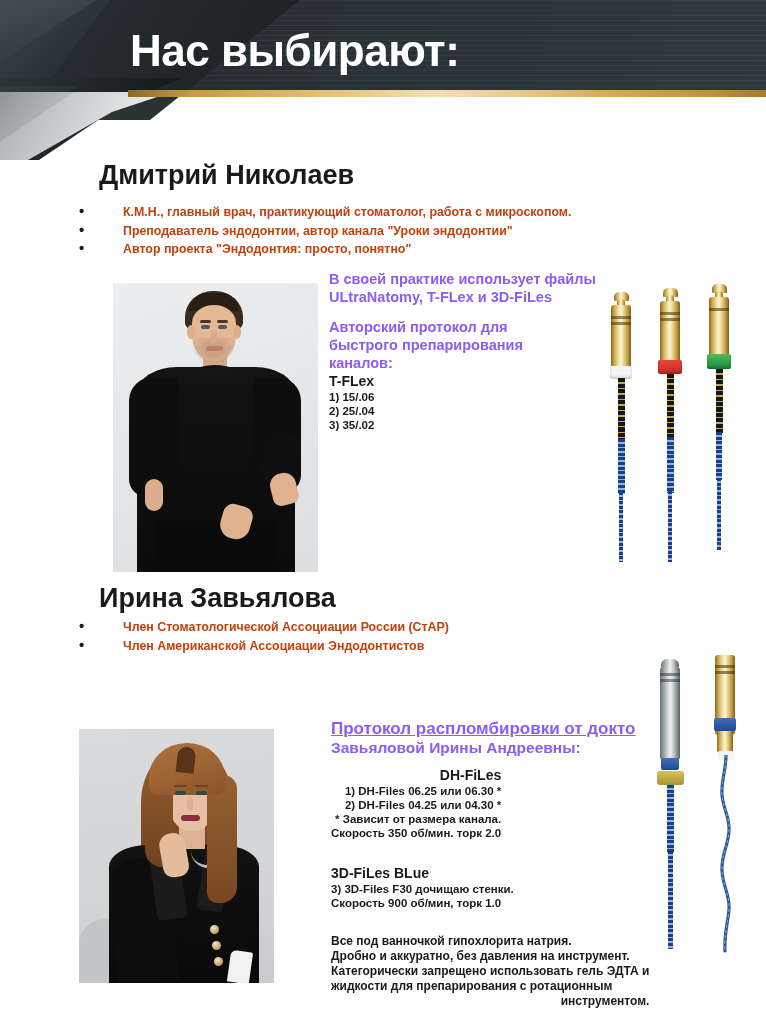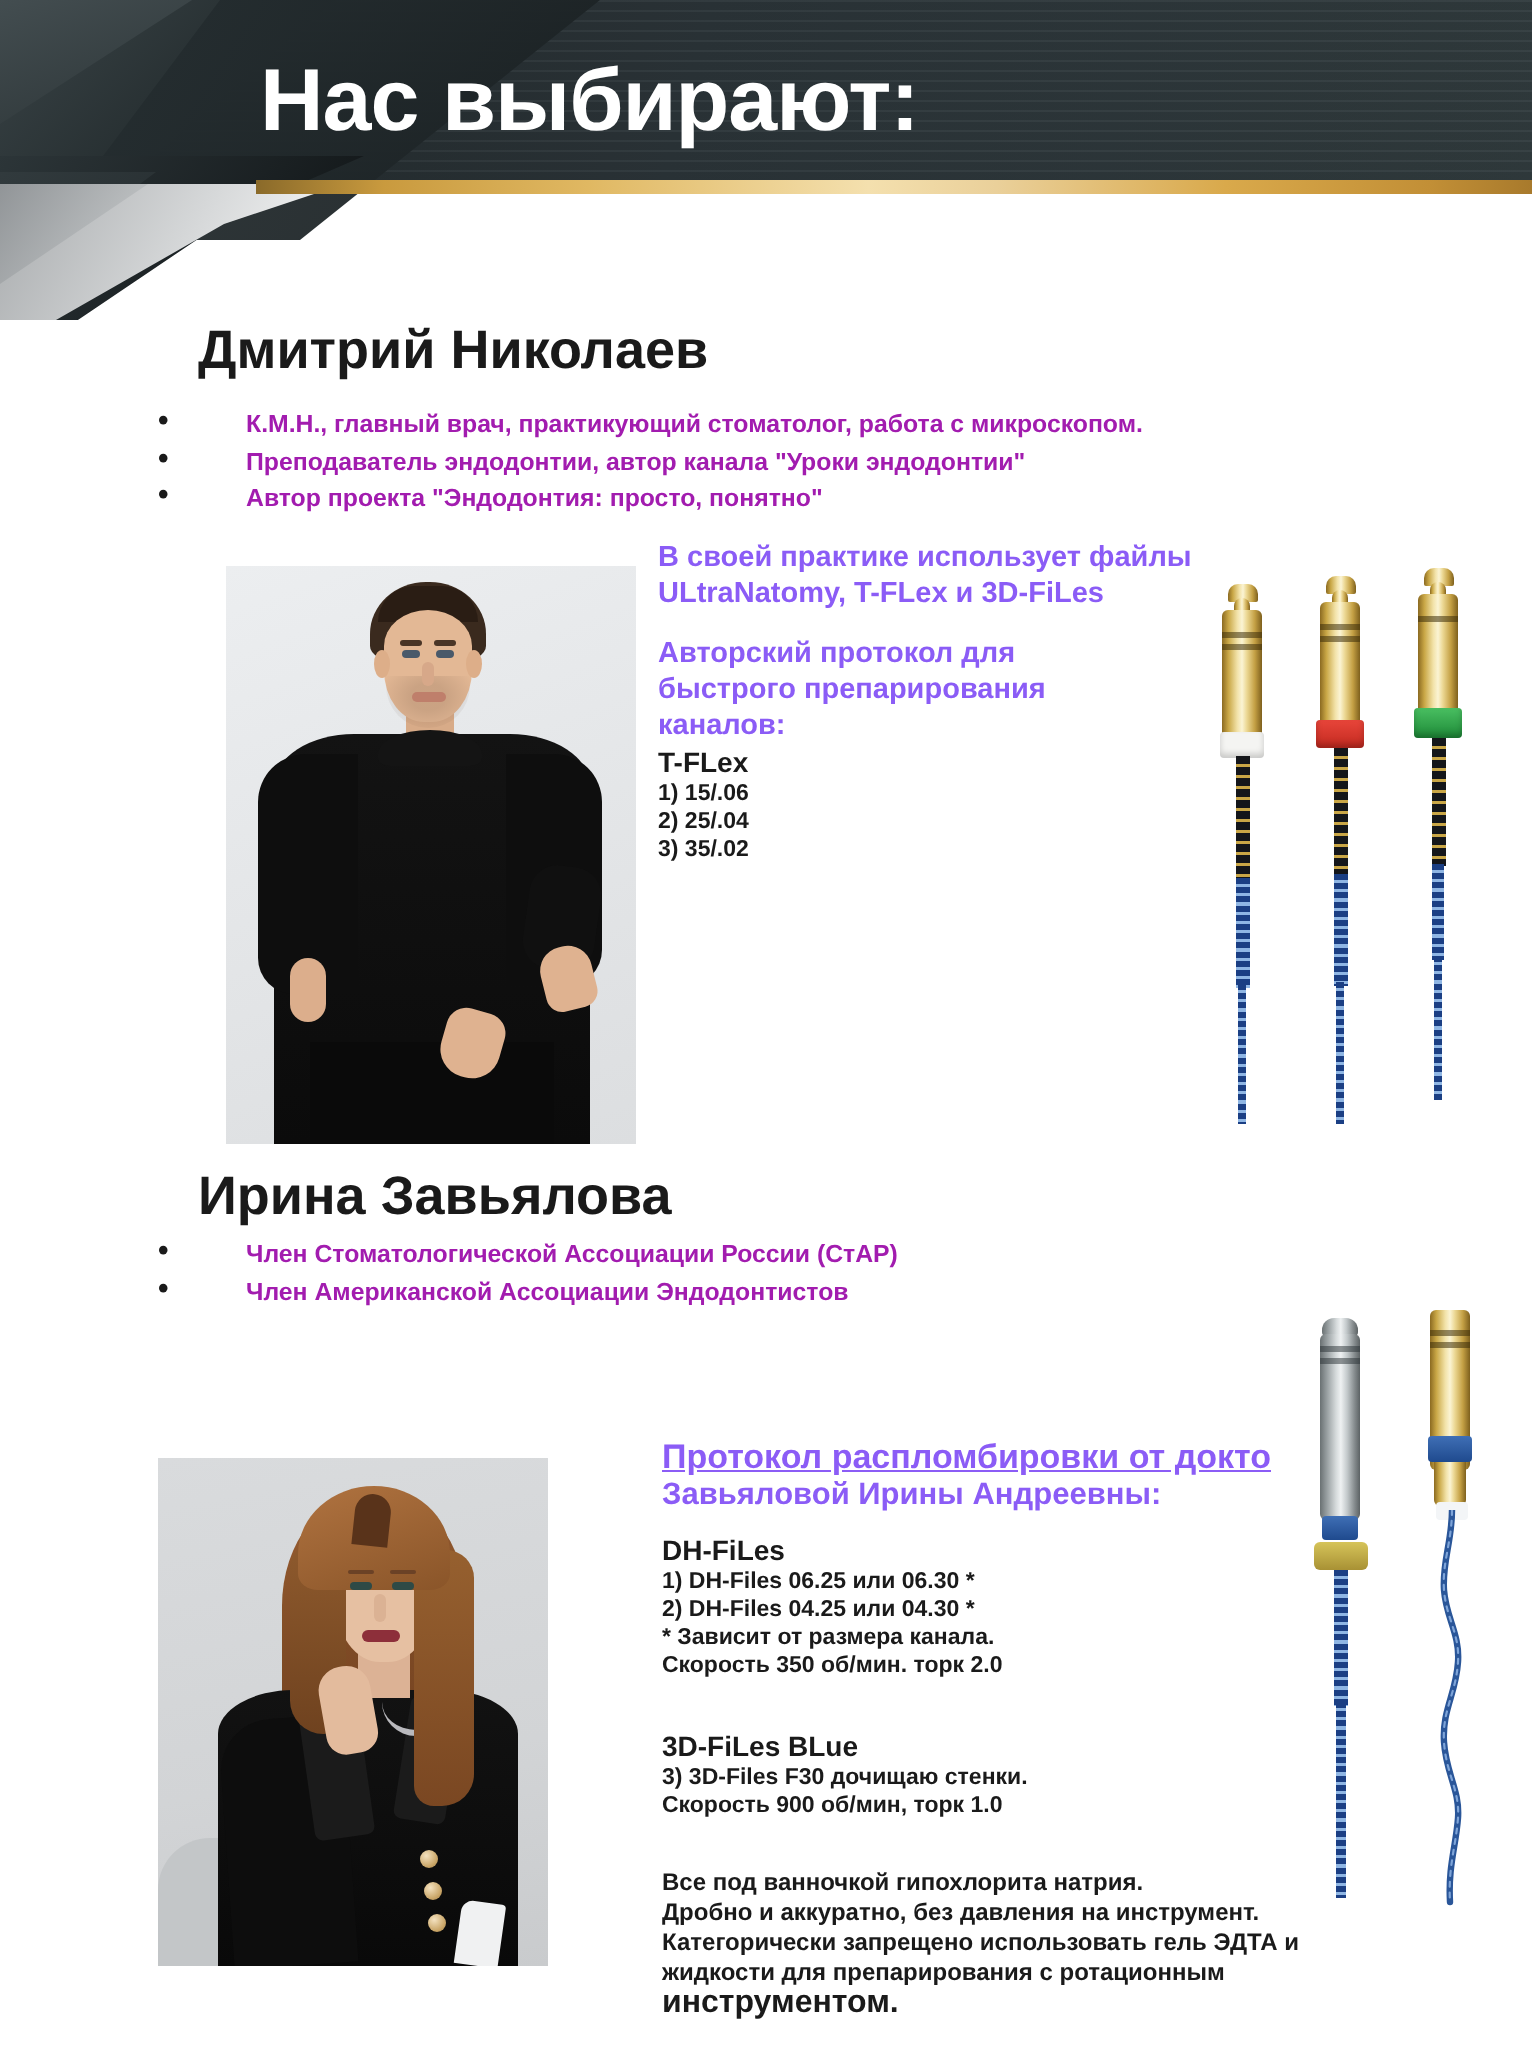--- a/index.html
+++ b/index.html
@@ -121,21 +121,21 @@
     margin: 0;
     padding: 0;
     list-style: none;
   }
   .bullets li {
     position: relative;
     padding-left: 44px;
     font-size: 12.4px;
     font-weight: bold;
     line-height: 18.5px;
-    color: #a21caf;
+    color: #c2410c;
     white-space: nowrap;
   }
   .bullets li:before {
     content: "•";
     position: absolute;
     left: 0;
     top: -1px;
     font-size: 15px;
     color: #1a1a1a;
   }
@@ -506,40 +506,40 @@
   <div class="nose"></div>
   <div class="lips"></div>
   <div class="hand"></div>
 </div>
 
 <div class="txt-block" style="left:331px; top:719px;">
   <div class="t-lg" style="font-size:17px; line-height:19px;text-decoration:underline;">Протокол распломбировки от докто</div>
   <div class="t-lg" style="font-size:15.5px; line-height:19px;">Завьяловой Ирины Андреевны:</div>
 </div>
 
-<div class="txt-block" style="left:331px; top:767px;">
+<div class="txt-block" style="left:331px; top:767px;text-align:right;">
   <div class="t-md">DH-FiLes</div>
   <div class="t-sm">1) DH-Files 06.25 или 06.30 *</div>
   <div class="t-sm">2) DH-Files 04.25 или 04.30 *</div>
   <div class="t-sm">* Зависит от размера канала.</div>
   <div class="t-sm">Скорость 350 об/мин. торк 2.0</div>
 </div>
 
 <div class="txt-block" style="left:331px; top:865px;">
   <div class="t-md">3D-FiLes BLue</div>
   <div class="t-sm">3) 3D-Files F30 дочищаю стенки.</div>
   <div class="t-sm">Скорость 900 об/мин, торк 1.0</div>
 </div>
 
 <div class="txt-block" style="left:331px; top:934px;">
   <div class="t-sm" style="font-size:12px; line-height:15px;">Все под ванночкой гипохлорита натрия.</div>
   <div class="t-sm" style="font-size:12px; line-height:15px;">Дробно и аккуратно, без давления на инструмент.</div>
   <div class="t-sm" style="font-size:12px; line-height:15px;">Категорически запрещено использовать гель ЭДТА и</div>
   <div class="t-sm" style="font-size:12px; line-height:15px;">жидкости для препарирования с ротационным</div>
-  <div class="t-sm" style="font-size:16px; line-height:15px;">инструментом.</div>
+  <div class="t-sm" style="font-size:12px; line-height:15px;text-align:right;">инструментом.</div>
 </div>
 
 <div class="file" style="left:659px; top:659px; width:30px; height:290px;">
   <div class="f-head f-silver" style="left:2px; top:0; width:18px; height:9px; border-radius:6px 6px 2px 2px;"></div>
   <div class="f-handle f-silver" style="left:1px; top:8px; width:20px; height:93px;"></div>
   <div class="f-ring" style="top:14px; left:1px; width:20px; background:rgba(40,48,52,.5);"></div>
   <div class="f-ring" style="top:20px; left:1px; width:20px; background:rgba(40,48,52,.5);"></div>
   <div class="f-stop" style="left:2px; top:99px; width:18px; height:12px; background:linear-gradient(180deg,#3f6fb5,#1f4a8e);"></div>
   <div class="f-stop" style="left:-2px; top:112px; width:27px; height:14px; background:linear-gradient(180deg,#d6c45a,#a89134); border-radius:3px;"></div>
   <div class="f-shaft-blue" style="left:7.5px; top:126px; width:7px; height:68px;"></div>

